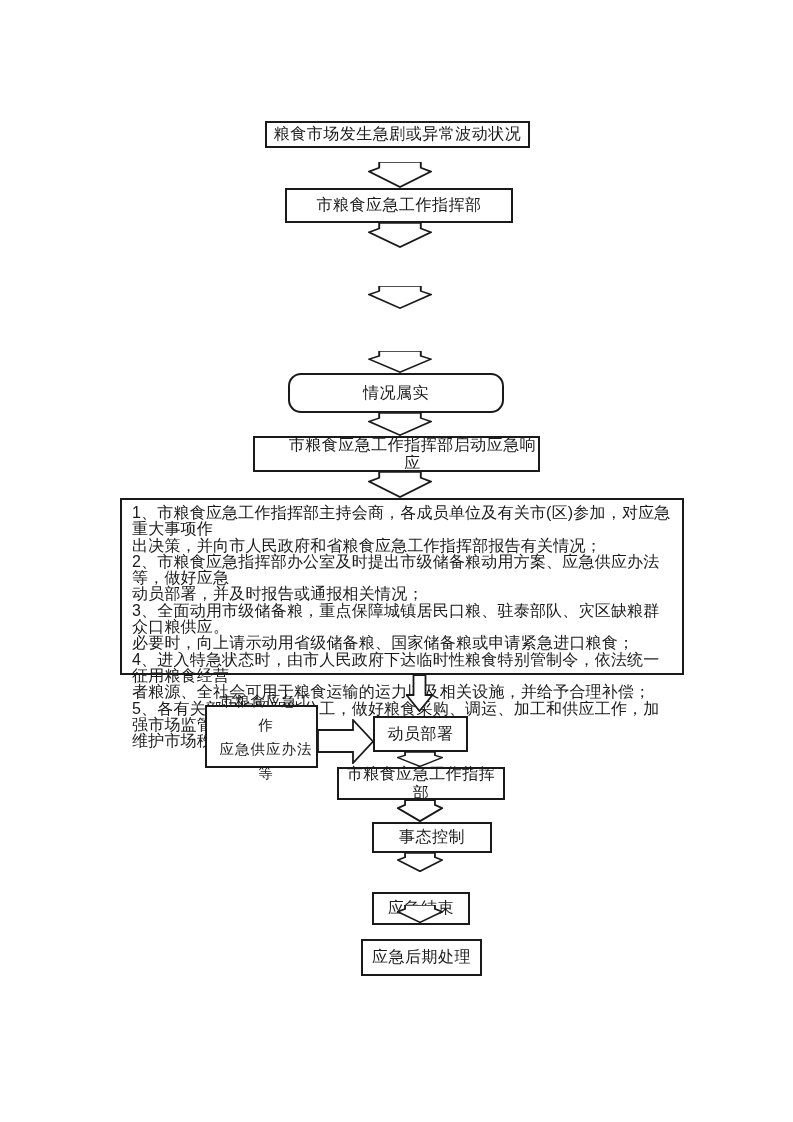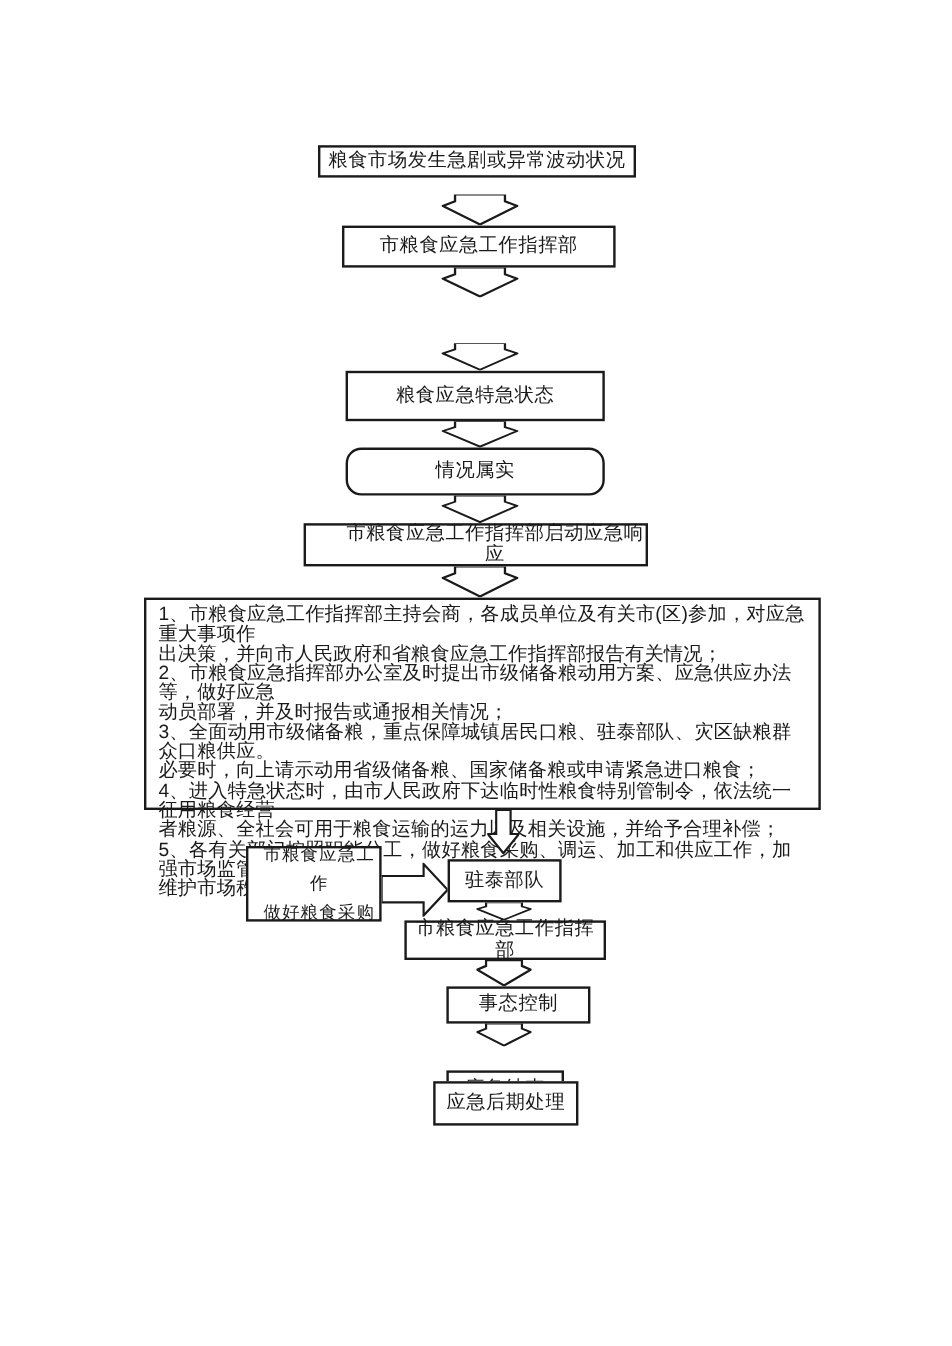--- a/index.html
+++ b/index.html
@@ -75,21 +75,20 @@
     </svg>
   </div>
 
 
   <div class="conn" style="left:368px; top:286px; width:64px; height:23px;">
     <svg viewBox="0 0 60 27" preserveAspectRatio="none">
       <polygon points="10.5,0 10.5,6 1,10 30,26 59,10 49.5,6 49.5,0" fill="#ffffff" stroke="#1a1a1a" stroke-width="1.8"></polygon>
     </svg>
   </div>
 
-  <div class="node" style="left:288px; top:309px; width:216px; height:42px;">粮食应急特急状态</div>
 
   <div class="conn" style="left:368px; top:351px; width:64px; height:22px;">
     <svg viewBox="0 0 60 27" preserveAspectRatio="none">
       <polygon points="10.5,0 10.5,6 1,10 30,26 59,10 49.5,6 49.5,0" fill="#ffffff" stroke="#1a1a1a" stroke-width="1.8"></polygon>
     </svg>
   </div>
 
   <div class="node" style="left:288px; top:373px; width:216px; height:40px;border-radius:13px;">情况属实</div>
 
   <div class="conn" style="left:368px; top:413px; width:64px; height:23px;">
@@ -118,30 +117,30 @@
 维护市场秩序。</div>
 
   <div class="conn" style="left:406px; top:675px; width:27px; height:37px;">
     <svg viewBox="0 0 27 37" preserveAspectRatio="none">
       <polygon points="7.5,0 7.5,20 0.5,20 13.5,36 26.5,20 19.5,20 19.5,0" fill="#ffffff" stroke="#1a1a1a" stroke-width="1.8"></polygon>
     </svg>
   </div>
 
   <div class="officebox" style="left:205px; top:705px; width:113px; height:63px;">
     <div>市粮食应急工作</div>
-    <div>做好粮食采购</div>
+    <div>应急供应办法等</div>
   </div>
 
   <div class="conn" style="left:318px; top:719px; width:56px; height:45px;">
     <svg viewBox="0 0 56 45" preserveAspectRatio="none">
       <polygon points="0,11 35,11 35,1 55,22.5 35,44 35,33 0,33" fill="#ffffff" stroke="#1a1a1a" stroke-width="1.8"></polygon>
     </svg>
   </div>
 
-  <div class="node" style="left:373px; top:716px; width:95px; height:36px;">驻泰部队</div>
+  <div class="node" style="left:373px; top:716px; width:95px; height:36px;">动员部署</div>
 
   <div class="conn" style="left:397px; top:752px; width:46px; height:15px;">
     <svg viewBox="0 0 60 27" preserveAspectRatio="none">
       <polygon points="10.5,0 10.5,6 1,10 30,26 59,10 49.5,6 49.5,0" fill="#ffffff" stroke="#1a1a1a" stroke-width="2.4"></polygon>
     </svg>
   </div>
 
   <div class="node" style="left:337px; top:767px; width:168px; height:33px;">市粮食应急工作指挥部</div>
 
   <div class="conn" style="left:397px; top:800px; width:46px; height:22px;">
@@ -159,15 +158,15 @@
   </div>
 
   <div class="node" style="left:372px; top:892px; width:98px; height:33px;">应急结束</div>
 
   <div class="conn" style="left:397px; top:905px; width:46px; height:18px;">
     <svg viewBox="0 0 60 27" preserveAspectRatio="none">
       <polygon points="10.5,0 10.5,6 1,10 30,26 59,10 49.5,6 49.5,0" fill="#ffffff" stroke="#1a1a1a" stroke-width="2.4"></polygon>
     </svg>
   </div>
 
-  <div class="node" style="left:361px; top:901px; width:121px; height:37px;">应急后期处理</div>
+  <div class="node" style="left:361px; top:939px; width:121px; height:37px;">应急后期处理</div>
 
 </div>
 
 </body></html>

